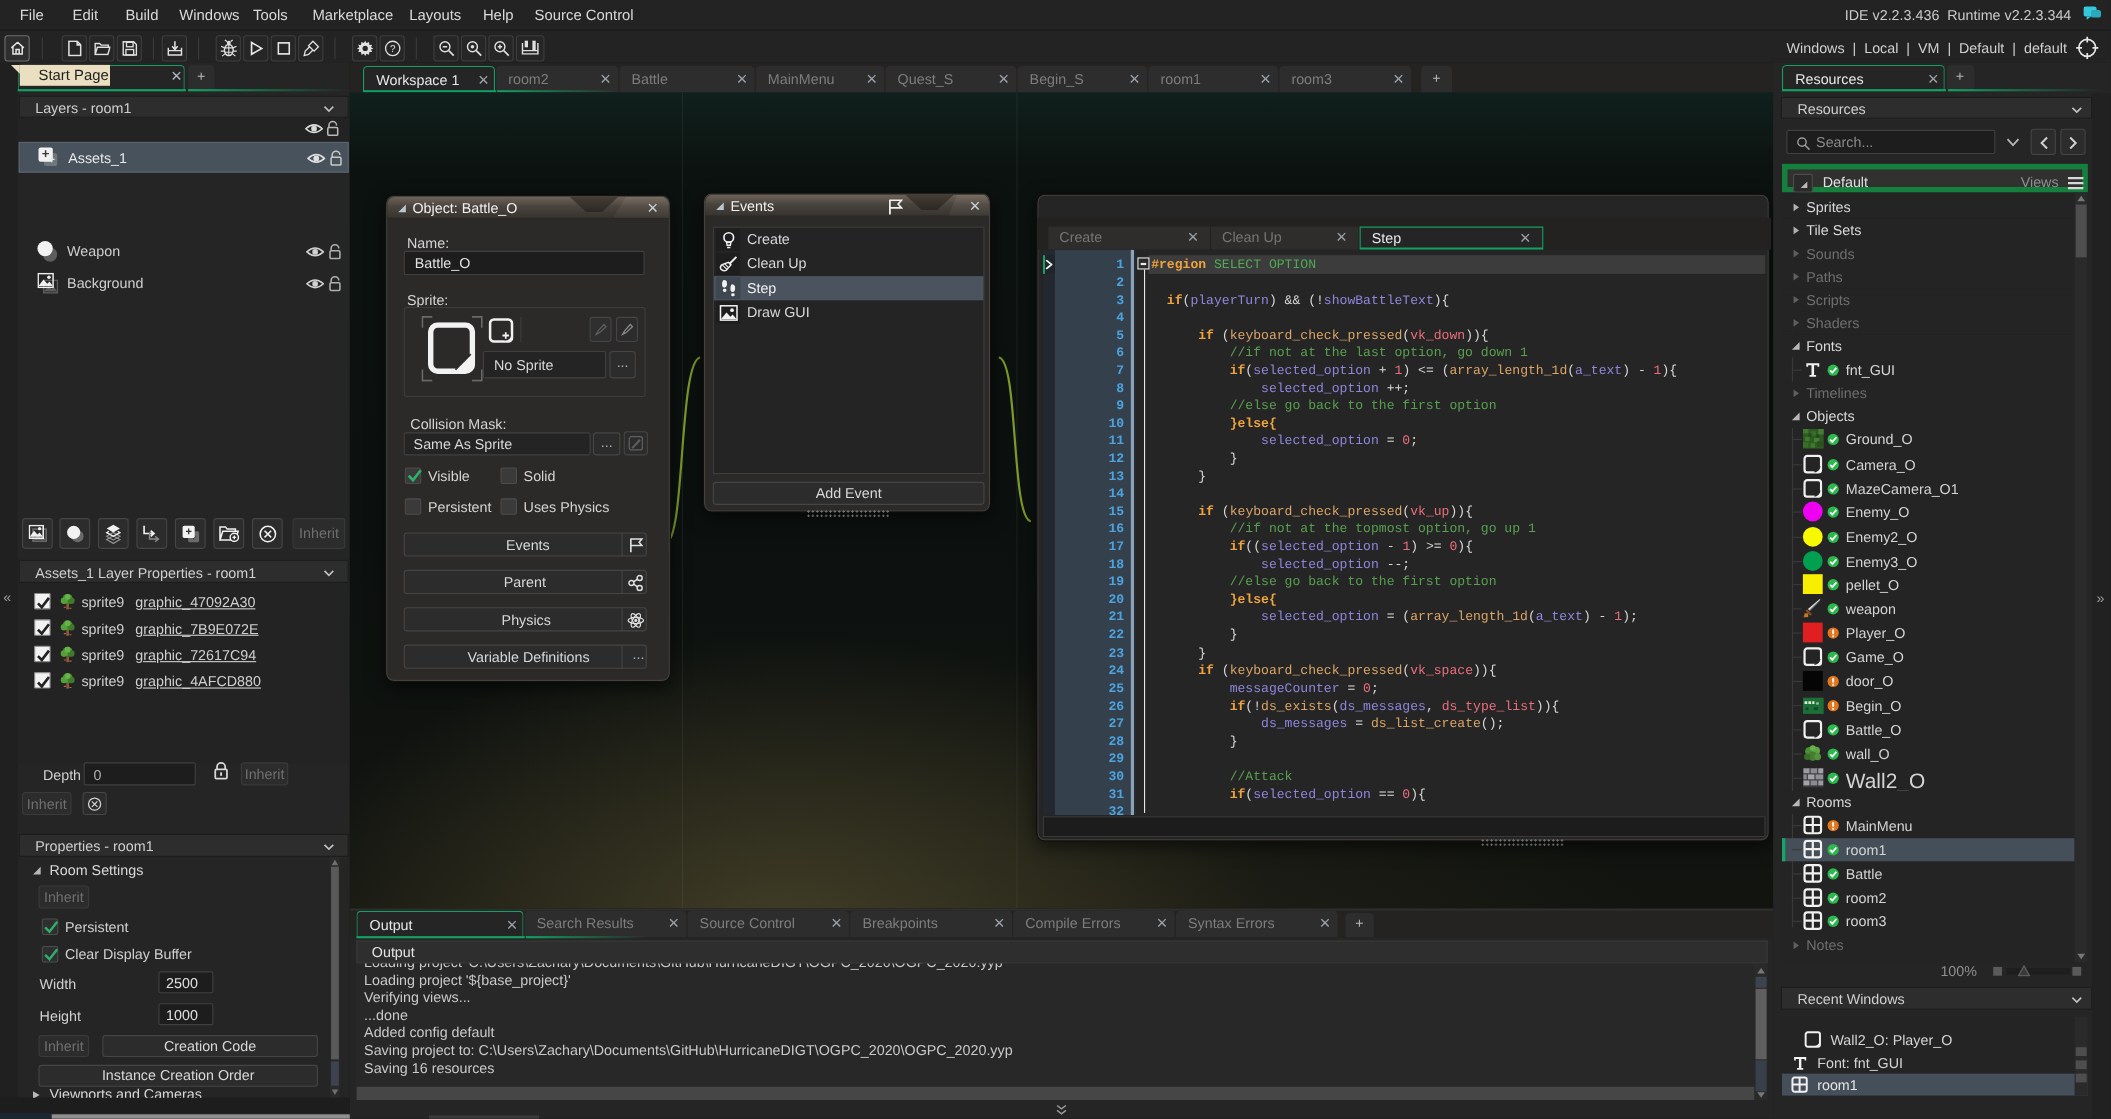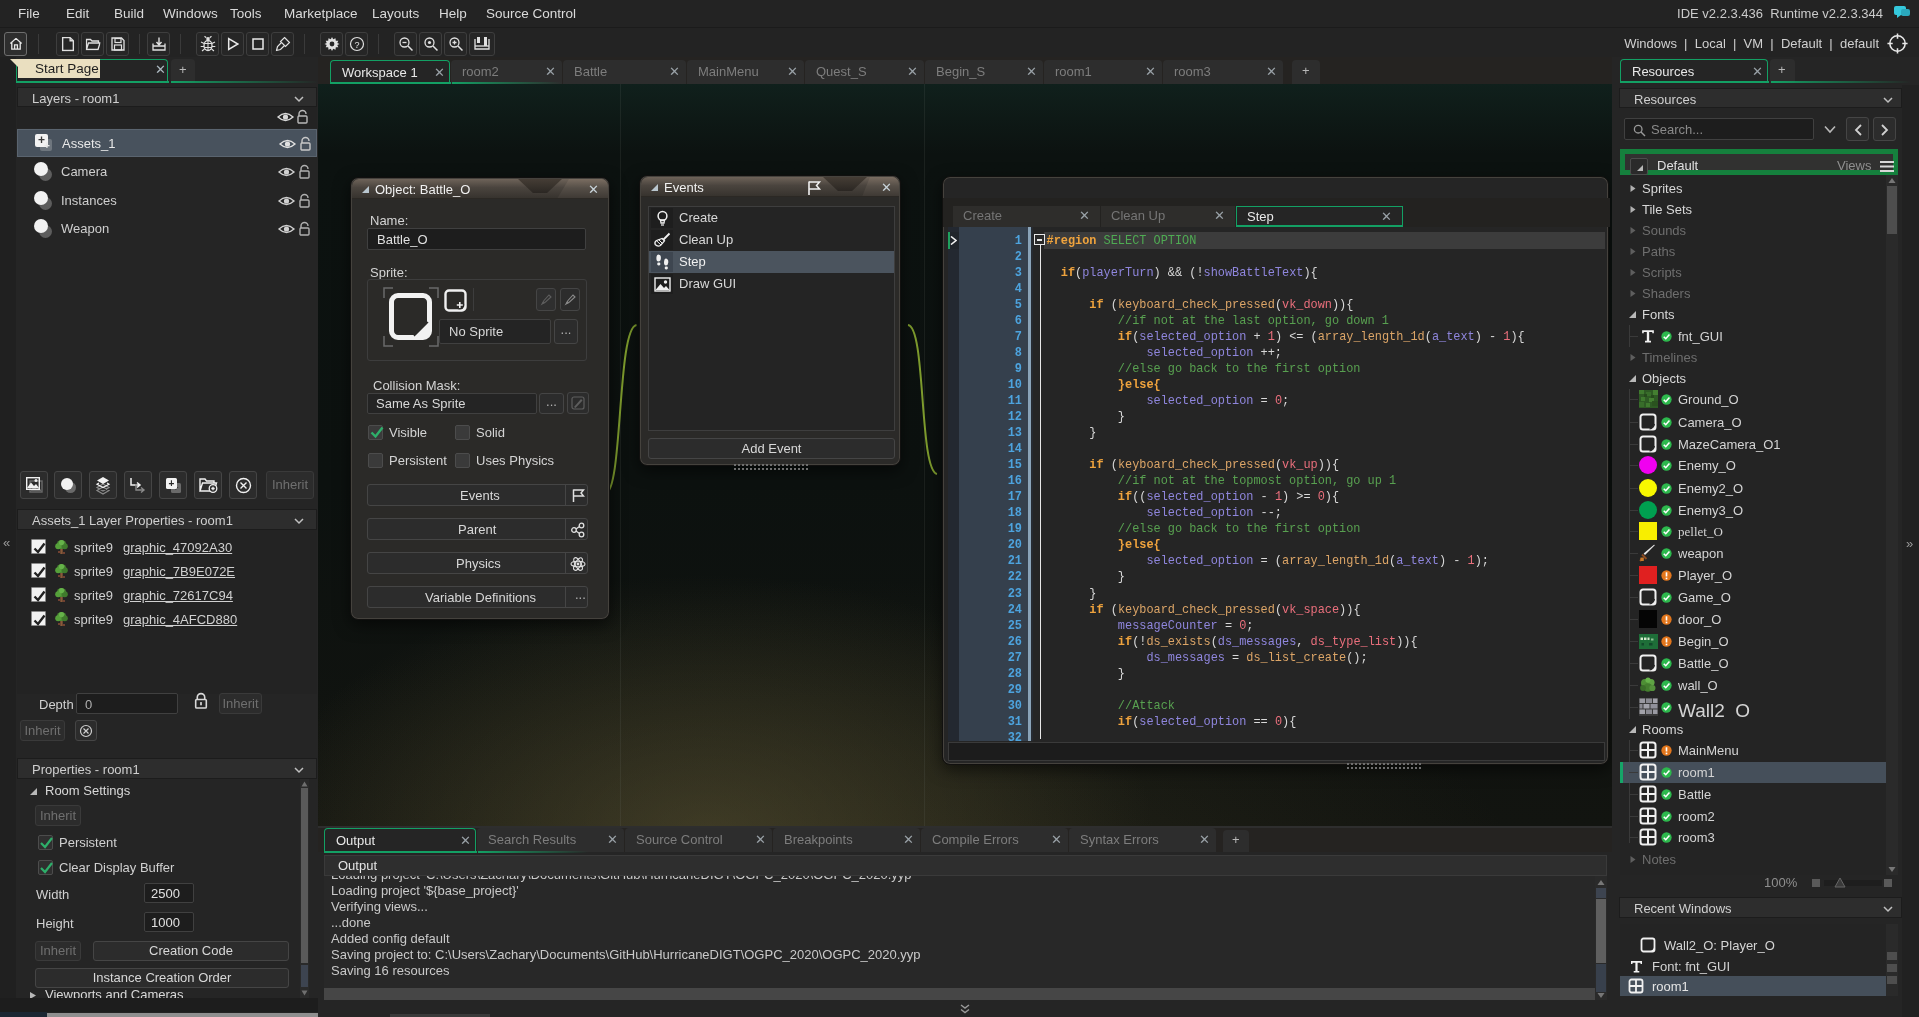--- a/index.html
+++ b/index.html
@@ -241,50 +241,44 @@
       <span class="abs" style="left:44px;top:6px;color:#e8e8e8">Assets_1</span>
       <svg class="abs" style="left:261px;top:7px" width="17" height="14" viewBox="0 0 17 14">
             <path d="M1 7 Q8.5 0 16 7 Q8.5 14 1 7 Z" fill="none" stroke="#e0e0e0" stroke-width="1.4"></path>
             <circle cx="8.5" cy="7" r="2.6" fill="#e0e0e0"></circle>
           </svg>
       <svg class="abs" style="left:281px;top:6px" width="13" height="16" viewBox="0 0 13 16">
             <path d="M3 7 V5 a3.5 3.5 0 0 1 7 0" fill="none" stroke="#c8c8c8" stroke-width="1.4"></path>
             <rect x="2" y="7" width="9" height="7" rx="1" fill="none" stroke="#c8c8c8" stroke-width="1.4"></rect>
           </svg>
     </div>
-    <div class="abs lrow" style="top:30px">
-      <div class="abs" style="left:22px;top:10px;width:13px;height:13px;background:#5d5d5d;border-radius:50%"></div>
-      <div class="abs" style="left:17px;top:4px;width:14px;height:14px;background:#f2f2f2;border-radius:50%"></div>
-      <span class="abs" style="left:44px;top:6px;color:#cfcfcf">Camera</span>
-      <svg class="abs" style="left:261px;top:7px" width="17" height="14" viewBox="0 0 17 14">
-            <path d="M1 7 Q8.5 0 16 7 Q8.5 14 1 7 Z" fill="none" stroke="#d0d0d0" stroke-width="1.4"></path>
-            <circle cx="8.5" cy="7" r="2.6" fill="#d0d0d0"></circle>
-          </svg>
-      <svg class="abs" style="left:281px;top:6px" width="13" height="16" viewBox="0 0 13 16">
-            <path d="M3 7 V5 a3.5 3.5 0 0 1 7 0" fill="none" stroke="#b0b0b0" stroke-width="1.4"></path>
-            <rect x="2" y="7" width="9" height="7" rx="1" fill="none" stroke="#b0b0b0" stroke-width="1.4"></rect>
-          </svg>
-    </div>
-    <div class="abs lrow" style="top:58.5px">
-      <div class="abs" style="left:22px;top:10px;width:13px;height:13px;background:#5d5d5d;border-radius:50%"></div>
-      <div class="abs" style="left:17px;top:4px;width:14px;height:14px;background:#f2f2f2;border-radius:50%"></div>
-      <span class="abs" style="left:44px;top:6px;color:#cfcfcf">Instances</span>
-      <svg class="abs" style="left:261px;top:7px" width="17" height="14" viewBox="0 0 17 14">
-            <path d="M1 7 Q8.5 0 16 7 Q8.5 14 1 7 Z" fill="none" stroke="#d0d0d0" stroke-width="1.4"></path>
-            <circle cx="8.5" cy="7" r="2.6" fill="#d0d0d0"></circle>
-          </svg>
-      <svg class="abs" style="left:281px;top:6px" width="13" height="16" viewBox="0 0 13 16">
-            <path d="M3 7 V5 a3.5 3.5 0 0 1 7 0" fill="none" stroke="#b0b0b0" stroke-width="1.4"></path>
-            <rect x="2" y="7" width="9" height="7" rx="1" fill="none" stroke="#b0b0b0" stroke-width="1.4"></rect>
-          </svg>
-    </div>
     <div class="abs lrow" style="top:87px">
       <div class="abs" style="left:22px;top:10px;width:13px;height:13px;background:#5d5d5d;border-radius:50%"></div>
       <div class="abs" style="left:17px;top:4px;width:14px;height:14px;background:#f2f2f2;border-radius:50%"></div>
       <span class="abs" style="left:44px;top:6px;color:#cfcfcf">Weapon</span>
+      <svg class="abs" style="left:261px;top:7px" width="17" height="14" viewBox="0 0 17 14">
+            <path d="M1 7 Q8.5 0 16 7 Q8.5 14 1 7 Z" fill="none" stroke="#d0d0d0" stroke-width="1.4"></path>
+            <circle cx="8.5" cy="7" r="2.6" fill="#d0d0d0"></circle>
+          </svg>
+      <svg class="abs" style="left:281px;top:6px" width="13" height="16" viewBox="0 0 13 16">
+            <path d="M3 7 V5 a3.5 3.5 0 0 1 7 0" fill="none" stroke="#b0b0b0" stroke-width="1.4"></path>
+            <rect x="2" y="7" width="9" height="7" rx="1" fill="none" stroke="#b0b0b0" stroke-width="1.4"></rect>
+          </svg>
+    </div>
+    <div class="abs lrow" style="top:115.5px">
+      <svg class="abs" style="left:22px;top:10px" width="14" height="13" viewBox="0 0 14 13">
+            <rect x="0.7" y="0.7" width="12.6" height="11.6" fill="none" stroke="#5d5d5d" stroke-width="1.4"></rect>
+            <path d="M1 11 L5 6 L8 9 L10 7 L13 11" fill="#5d5d5d"></path>
+          </svg>
+      <svg class="abs" style="left:17px;top:4px" width="15" height="14" viewBox="0 0 15 14">
+            <rect x="0.7" y="0.7" width="13.6" height="12.6" fill="none" stroke="#f0f0f0" stroke-width="1.4"></rect>
+            <circle cx="10.5" cy="4" r="1.6" fill="#f0f0f0"></circle>
+            <path d="M1 12 L5.5 6 L9 10 L11 8 L14 12" fill="#f0f0f0"></path>
+          </svg>
+      <span class="abs" style="left:44px;top:6px;color:#cfcfcf">Background</span>
       <svg class="abs" style="left:261px;top:7px" width="17" height="14" viewBox="0 0 17 14">
             <path d="M1 7 Q8.5 0 16 7 Q8.5 14 1 7 Z" fill="none" stroke="#d0d0d0" stroke-width="1.4"></path>
             <circle cx="8.5" cy="7" r="2.6" fill="#d0d0d0"></circle>
           </svg>
       <svg class="abs" style="left:281px;top:6px" width="13" height="16" viewBox="0 0 13 16">
             <path d="M3 7 V5 a3.5 3.5 0 0 1 7 0" fill="none" stroke="#b0b0b0" stroke-width="1.4"></path>
             <rect x="2" y="7" width="9" height="7" rx="1" fill="none" stroke="#b0b0b0" stroke-width="1.4"></rect>
           </svg>
     </div>
   </div>
@@ -1012,21 +1006,21 @@
         </div>
 <div class="abs" style="left:0;top:324.6px;width:266px;height:21px;">
           <div class="abs" style="left:9px;top:10px;width:9px;height:1px;background:#3a3a3a"></div>
           <div class="abs" style="left:19px;top:1px;width:18px;height:18px;border-radius:50%;background:#00a050"></div>
           <svg class="abs" style="left:41px;top:5px" width="11" height="11" viewBox="0 0 12 12">
             <circle cx="6" cy="6" r="5.6" fill="#2db84d"></circle>
             <path d="M3 6.2 L5.2 8.4 L9.2 3.8" stroke="#fff" stroke-width="1.7" fill="none"></path>
           </svg>
           <span class="abs" style="left:58px;top:3px;color:#d4d4d4;font-size:13px">Enemy3_O</span>
         </div>
-<div class="abs" style="left:0;top:346.3px;width:266px;height:21px;font-family:Liberation Serif, serif;">
+<div class="abs" style="left:0;top:346.3px;width:266px;height:21px;">
           <div class="abs" style="left:9px;top:10px;width:9px;height:1px;background:#3a3a3a"></div>
           <div class="abs" style="left:19px;top:1px;width:18px;height:18px;background:#f8ee00"></div>
           <svg class="abs" style="left:41px;top:5px" width="11" height="11" viewBox="0 0 12 12">
             <circle cx="6" cy="6" r="5.6" fill="#2db84d"></circle>
             <path d="M3 6.2 L5.2 8.4 L9.2 3.8" stroke="#fff" stroke-width="1.7" fill="none"></path>
           </svg>
           <span class="abs" style="left:58px;top:3px;color:#d4d4d4;font-size:13px">pellet_O</span>
         </div>
 <div class="abs" style="left:0;top:368.1px;width:266px;height:21px;">
           <div class="abs" style="left:9px;top:10px;width:9px;height:1px;background:#3a3a3a"></div>

